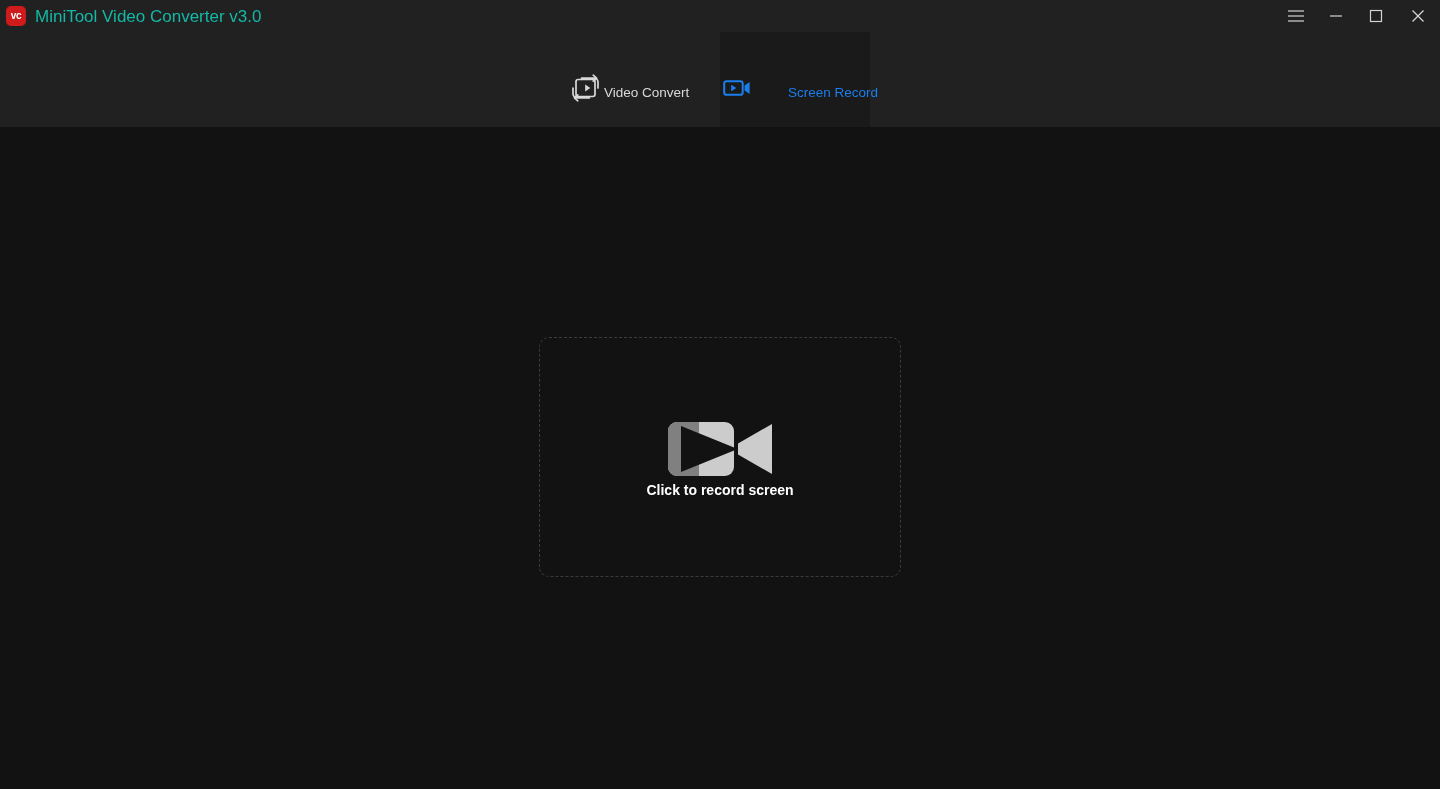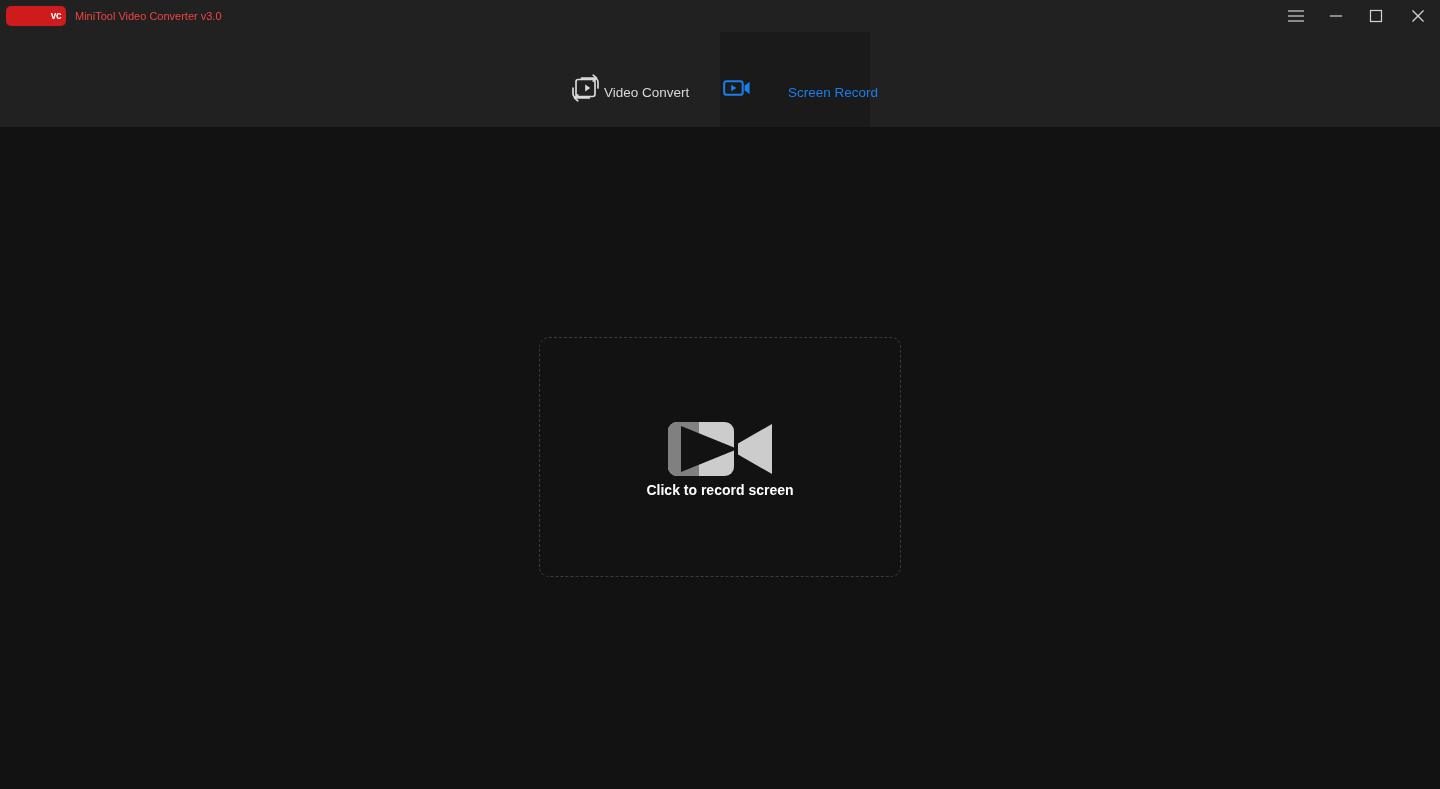--- a/index.html
+++ b/index.html
@@ -37,33 +37,32 @@
   .app-logo {
     width: 20px;
     height: 20px;
     border-radius: 5px;
     background: #cf1b1b;
     display: flex;
     align-items: center;
     justify-content: center;
     flex: 0 0 auto;
     margin-right: 9px;
-    padding-left: 40px;
   }
   .app-logo span {
     color: #ffffff;
     font-size: 10px;
     font-weight: bold;
     line-height: 1;
     letter-spacing: -0.3px;
     font-family: "Liberation Sans", sans-serif;
   }
   .app-title {
-    color: #ef4444;
-    font-size: 11px;
+    color: #14b8a6;
+    font-size: 17px;
     line-height: 1;
     white-space: nowrap;
   }
   .win-controls {
     position: absolute;
     right: 0;
     top: 0;
     height: 32px;
     display: flex;
     align-items: center;

